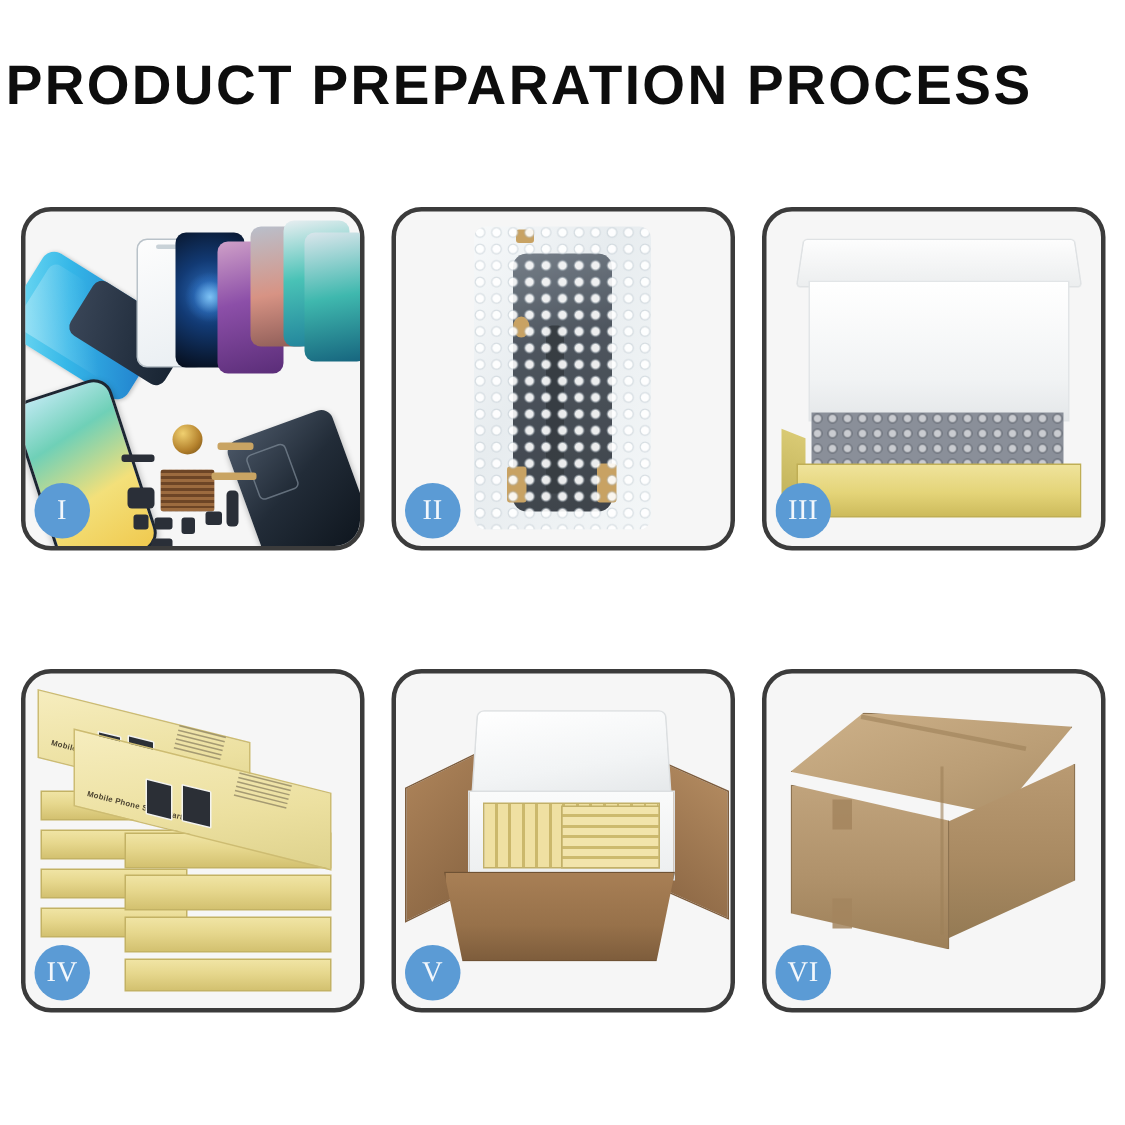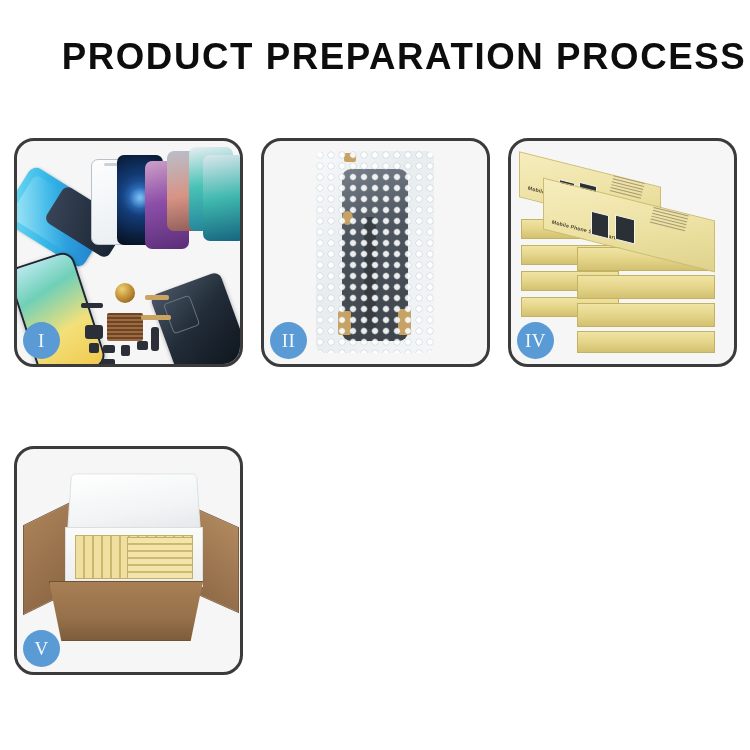--- a/index.html
+++ b/index.html
@@ -10,21 +10,21 @@
   body {
     width: 750px;
     height: 750px;
     overflow: hidden;
     font-family: "Liberation Sans", sans-serif;
     position: relative;
   }
 
   
   .header {
-    text-align: right;
+    text-align: left;
     padding-top: 38px;
   }
   .title {
     font-family: "Liberation Sans", sans-serif;
     font-size: 37px;
     font-weight: 700;
     color: #0d0d0d;
     letter-spacing: 1.6px;
     line-height: 1.05;
     transform: scaleX(0.99);
@@ -393,20 +393,30 @@
         <div class="tape" style="left:28px;top:2px;width:12px;height:9px;"></div>
         <div class="tape" style="left:26px;top:60px;width:11px;height:14px;border-radius:50%;"></div>
         <div class="tape" style="left:22px;top:160px;width:13px;height:24px;"></div>
         <div class="tape" style="left:82px;top:158px;width:13px;height:26px;"></div>
         <div class="bubble-tex"></div>
       </div>
     </div>
     <div class="badge">II</div>
   </div>
 
+  <div class="panel">
+    <div class="panel-inner">
+      <div class="box3-lid"></div>
+      <div class="box3-foam"></div>
+      <div class="box3-bubble"></div>
+      <div class="box3-side"></div>
+      <div class="box3-front"></div>
+    </div>
+    <div class="badge">III</div>
+  </div>
 
   <div class="panel">
     <div class="panel-inner stack">
 
       <div class="sbox" style="left:10px;top:78px;width:96px;height:18px;"></div>
       <div class="sbox" style="left:10px;top:104px;width:96px;height:18px;"></div>
       <div class="sbox" style="left:10px;top:130px;width:96px;height:18px;"></div>
       <div class="sbox" style="left:10px;top:156px;width:96px;height:18px;"></div>
 
       <div class="sbox" style="left:66px;top:106px;width:136px;height:22px;"></div>
@@ -449,14 +459,26 @@
       <div class="v-flap-r"></div>
       <div class="v-foam-lid"></div>
       <div class="v-foam-body"></div>
       <div class="v-contents"></div>
       <div class="v-contents2"></div>
       <div class="v-carton-front"></div>
     </div>
     <div class="badge">V</div>
   </div>
 
+  <div class="panel">
+    <div class="panel-inner">
+      <div class="c-top"></div>
+      <div class="c-side"></div>
+      <div class="c-front"></div>
+      <div class="c-seam" style="left:62px;top:38px;width:112px;height:3px;transform:rotate(11deg);"></div>
+      <div class="c-tape" style="left:44px;top:84px;width:13px;height:20px;"></div>
+      <div class="c-tape" style="left:44px;top:150px;width:13px;height:20px;"></div>
+      <div class="c-seam" style="left:116px;top:62px;width:2px;height:112px;"></div>
+    </div>
+    <div class="badge">VI</div>
+  </div>
 
 </div>
 
 </body></html>

